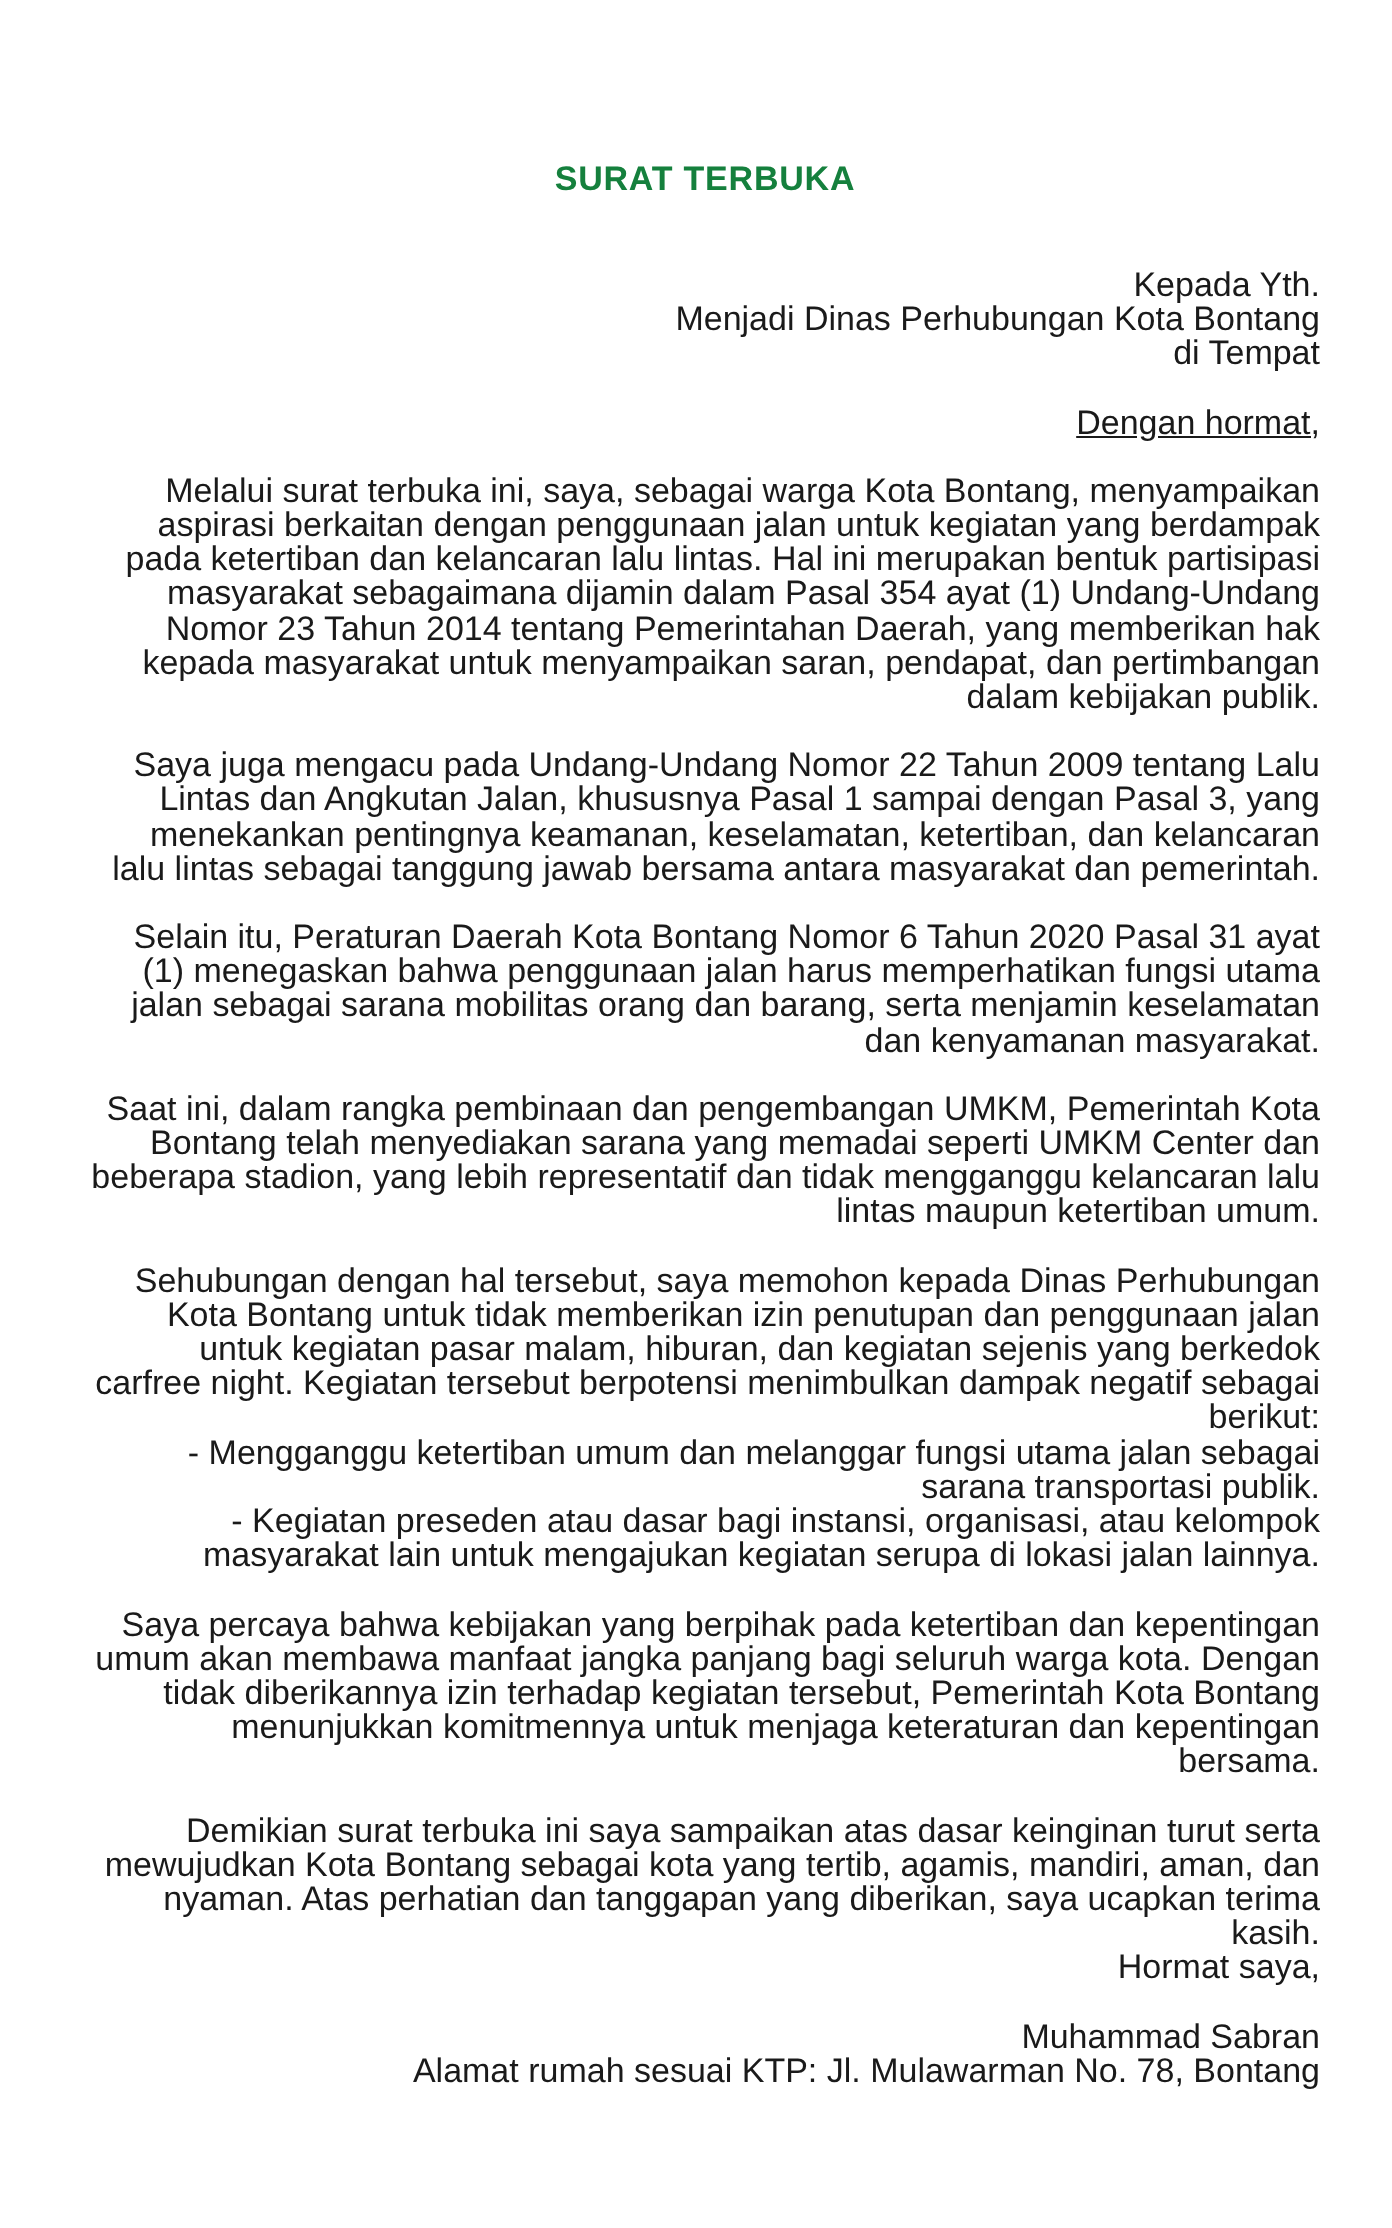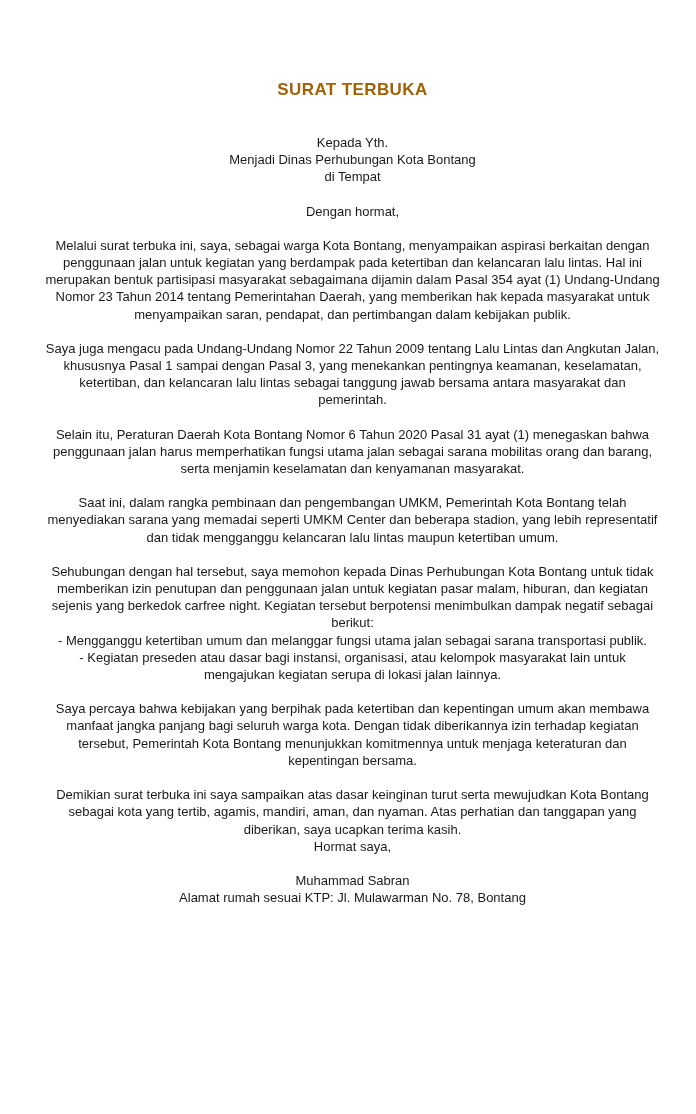--- a/index.html
+++ b/index.html
@@ -21,39 +21,40 @@
     background: #ffffff;
     box-sizing: border-box;
     padding: 0 36px 0 45px;
     overflow: hidden;
   }
   .doc-title {
     text-align: center;
     font-size: 17px;
     font-weight: bold;
     letter-spacing: 0.4px;
-    color: #a16207;
+    color: #15803d;
     margin: 0;
     padding-top: 80px;
   }
   .block {
-    font-size: 13px;
+    font-size: 17px;
     line-height: 17.2px;
     color: #1a1a1a;
     margin: 0;
-    text-align: center;
+    text-align: right;
   }
   .addressee {
     margin-top: 34px;
   }
   .addressee .line {
     display: block;
   }
   .salutation {
     margin-top: 17px;
+    text-decoration: underline;
   }
   .para {
     margin-top: 17px;
   }
   .bullet-list {
     margin-top: 0px;
   }
   .bullet-list .bullet-line {
     display: block;
   }

